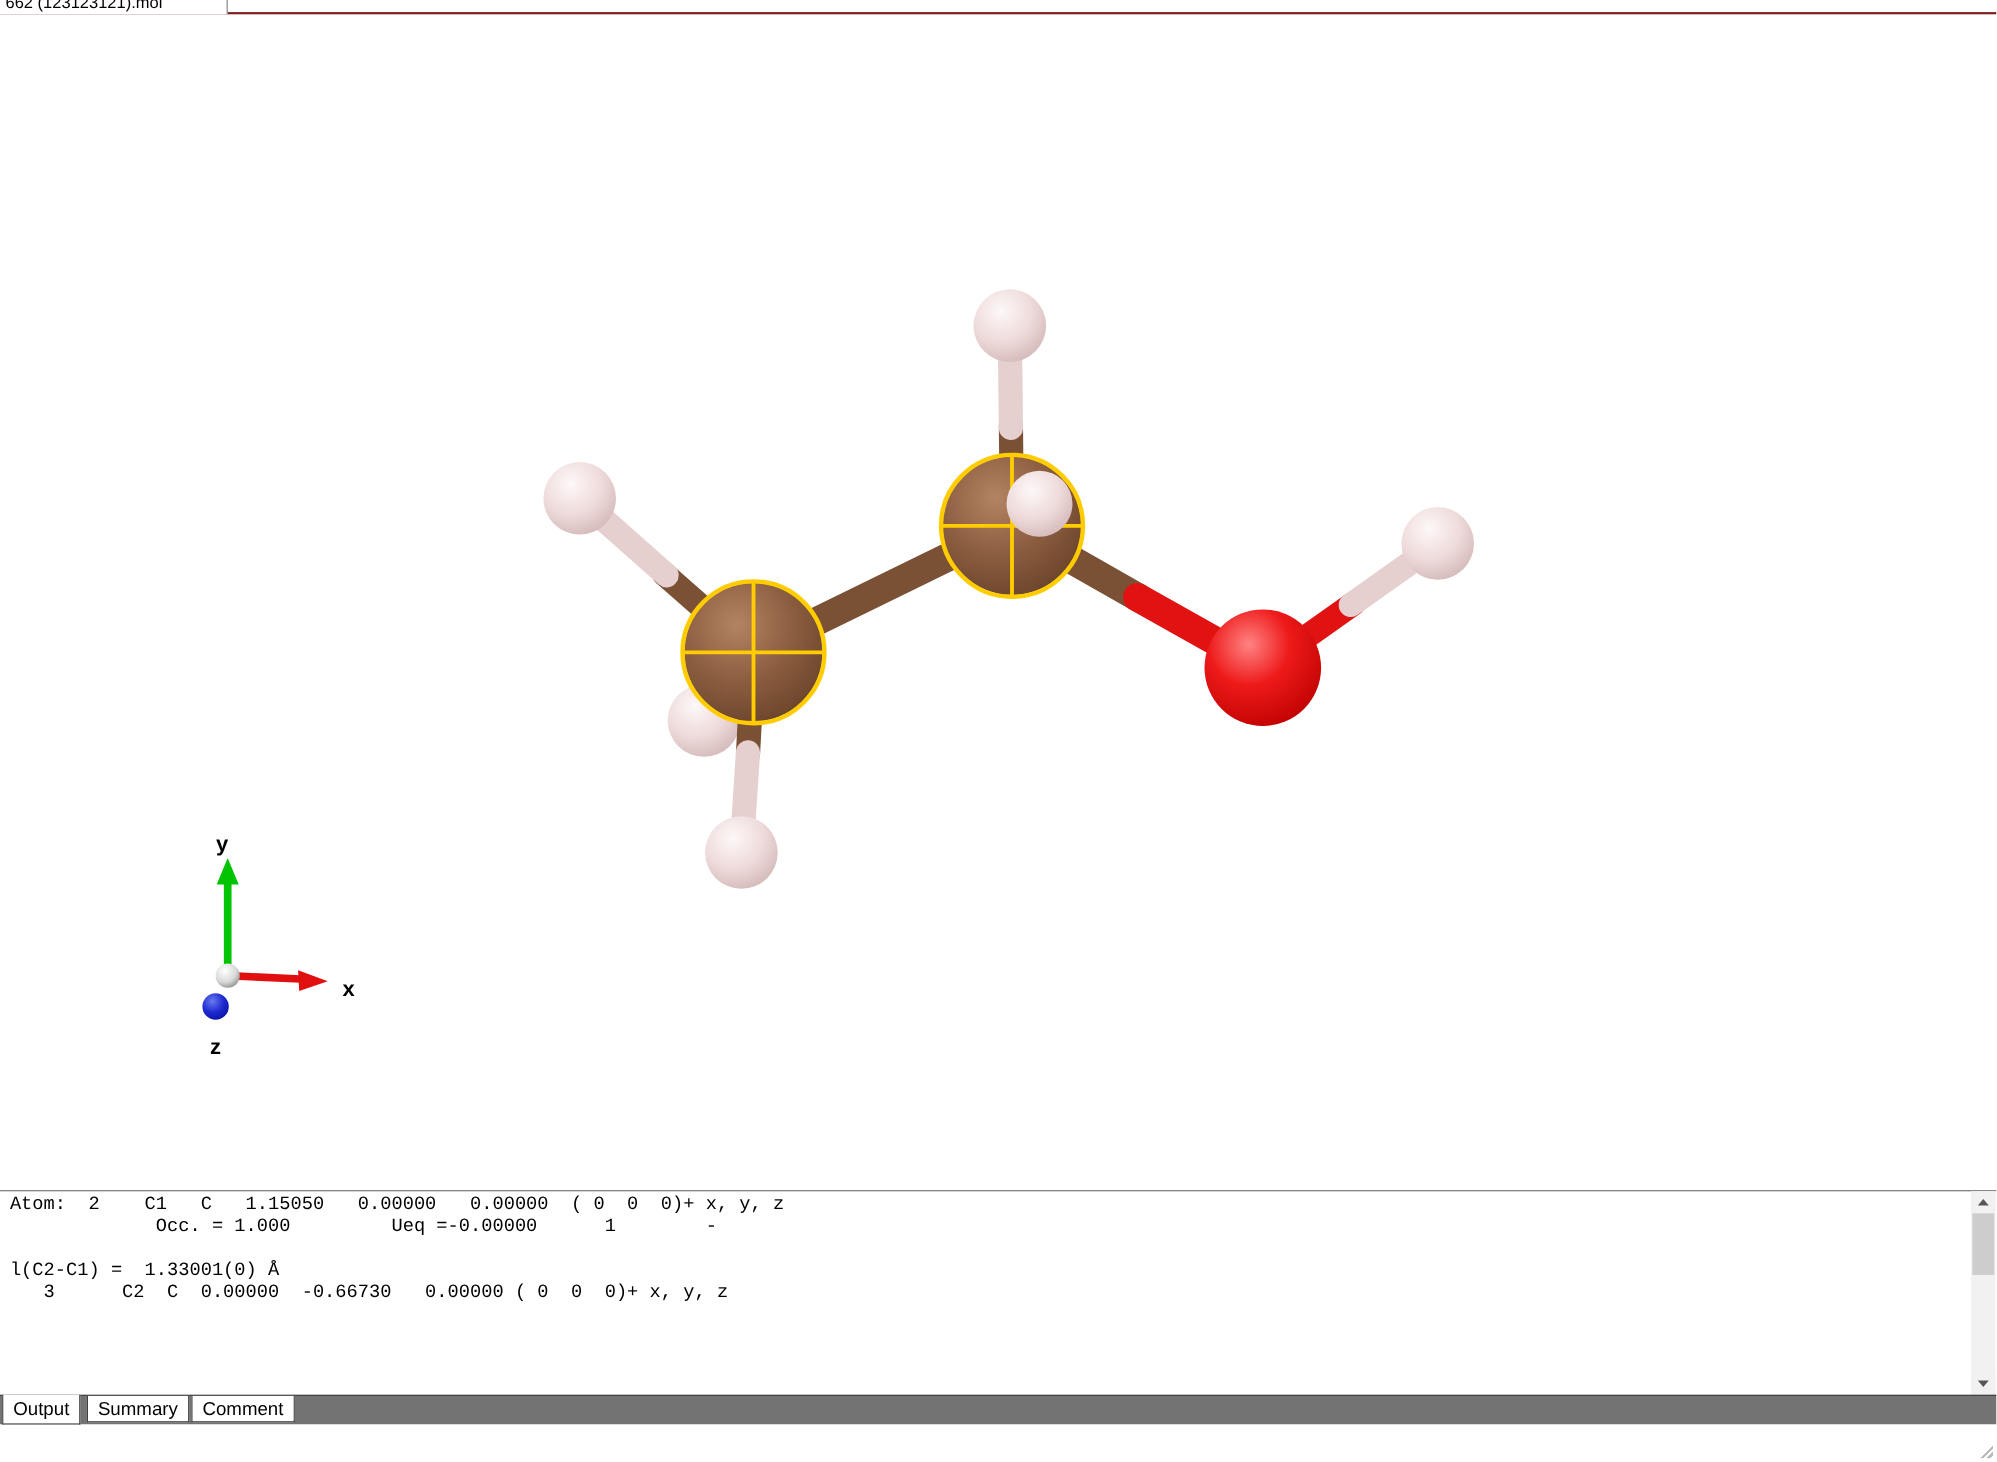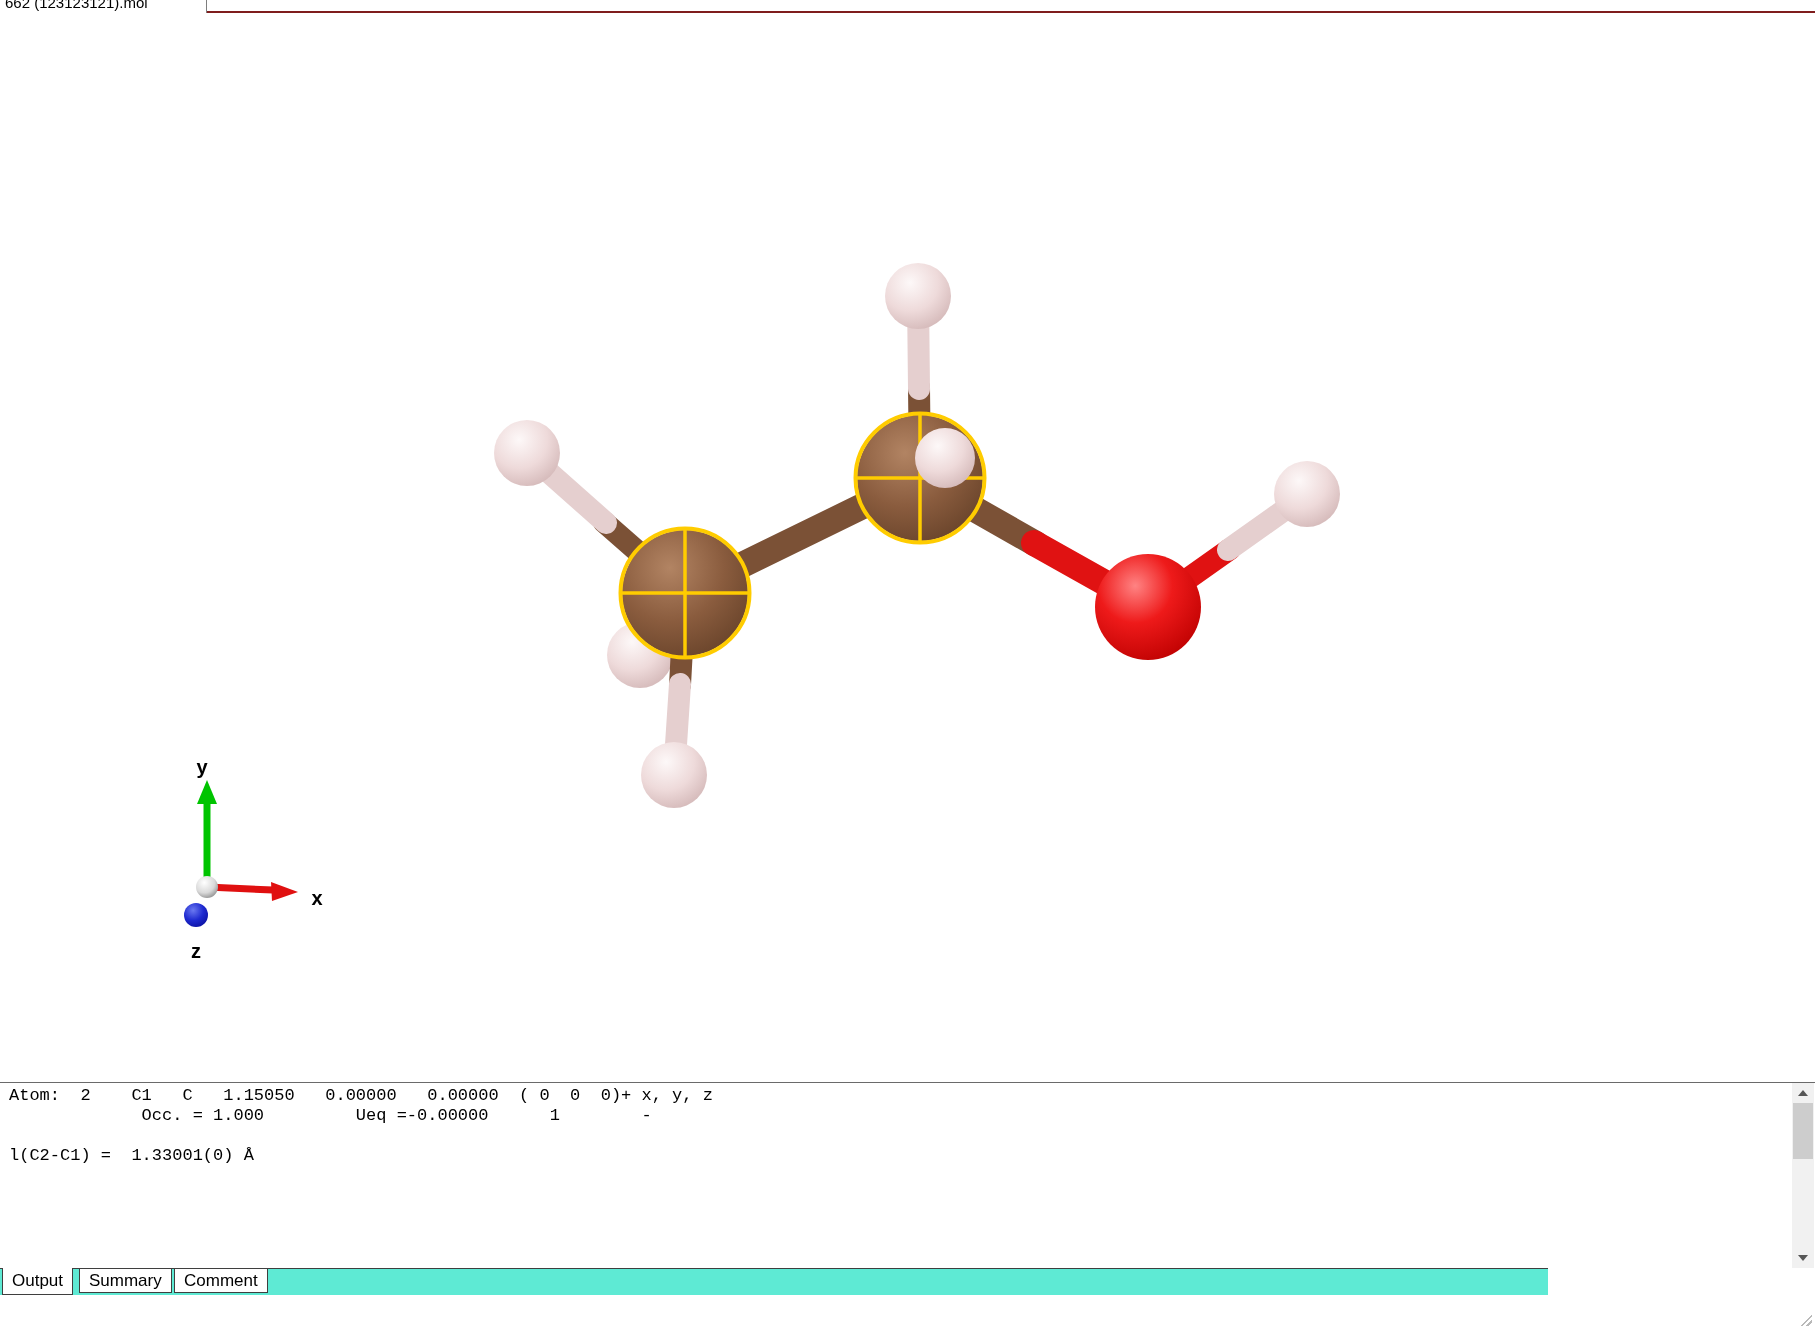--- a/index.html
+++ b/index.html
@@ -76,22 +76,22 @@
     border-left: 5px solid transparent; border-right: 5px solid transparent;
     border-top: 6px solid #565656;
   }
   .sb-thumb {
     position: absolute; top: 20px; left: 1px; width: 20px; height: 56px;
     background: #cdcdcd;
   }
 
   
   .bottom-tab-bar {
-    position: absolute; top: 1268px; left: 0; width: 1548px; height: 27px;
-    background: #5eead4;
+    position: absolute; top: 1268px; left: 0; width: 1815px; height: 27px;
+    background: #737373;
     border-top: 1px solid #3f3f3f;
   }
   .btab {
     position: absolute;
     background: #fff;
     border: 1px solid #3f3f3f;
     font-size: 17px;
     padding: 2px 9px 3px;
     white-space: nowrap;
     cursor: pointer;
@@ -208,20 +208,21 @@
       </g>
     </svg>
   </div>
 
   <div class="output-panel">
     <div class="output-text">
       <div class="output-line">Atom:  2    C1   C   1.15050   0.00000   0.00000  ( 0  0  0)+ x, y, z</div>
       <div class="output-line">             Occ. = 1.000         Ueq =-0.00000      1        -</div>
       <div class="output-line"></div>
       <div class="output-line">l(C2-C1) =  1.33001(0) Å</div>
+      <div class="output-line">   3      C2  C  0.00000  -0.66730   0.00000 ( 0  0  0)+ x, y, z</div>
     </div>
 
     <div class="scrollbar">
       <div class="sb-btn up">
         <div class="tri-up"></div>
       </div>
       <div class="sb-thumb"></div>
       <div class="sb-btn down">
         <div class="tri-down"></div>
       </div>

